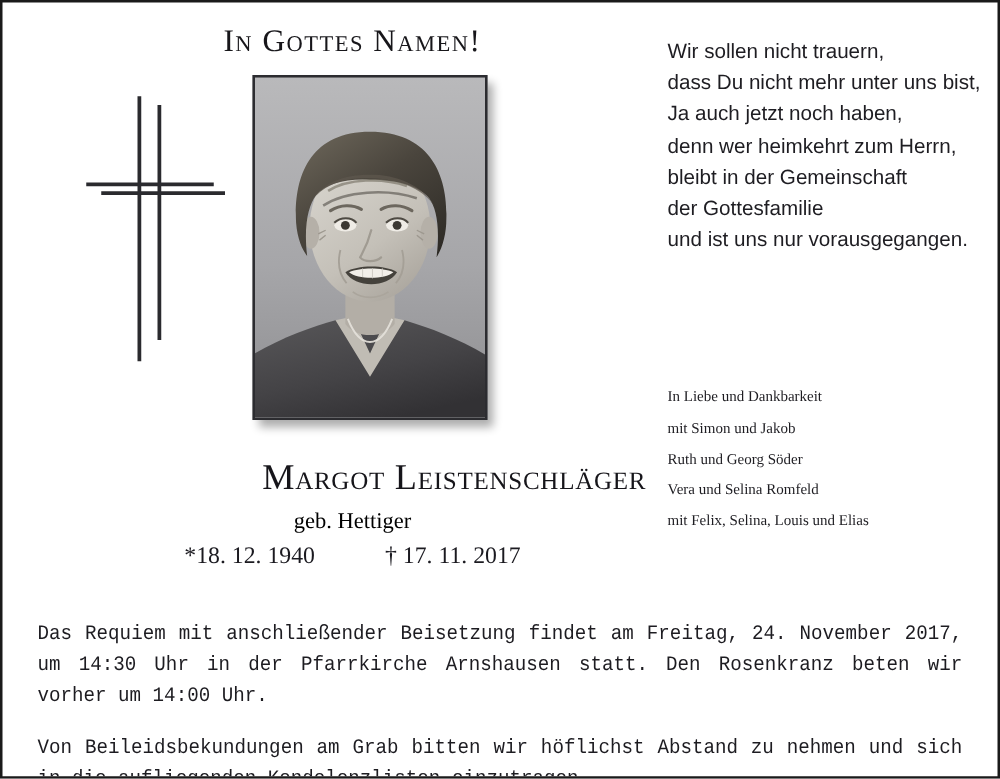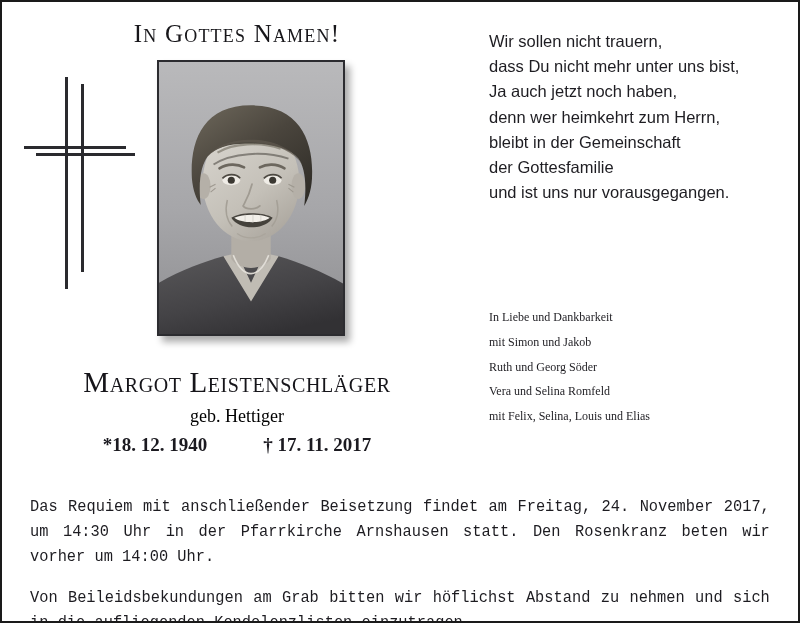--- a/index.html
+++ b/index.html
@@ -13,20 +13,21 @@
   }
 
   #notice-card {
     position: relative;
     width: 800px;
     height: 623px;
     box-sizing: border-box;
     background: #ffffff;
     border: 2px solid #1a1a1a;
     overflow: hidden;
+    padding-left: 45px;
   }
 
   
   .upper {
     position: relative;
     height: 470px;
   }
 
   
   .left-col {
@@ -83,21 +84,21 @@
     box-shadow: 5px 6px 7px rgba(0,0,0,0.33);
     overflow: hidden;
   }
   .photo-frame svg { display: block; width: 100%; height: 100%; }
 
   .deceased-name {
     position: absolute;
     left: 0;
     top: 364px;
     width: 470px;
-    text-align: center;
+    text-align: right;
     font-family: "Liberation Serif", serif;
     font-size: 29px;
     font-variant: small-caps;
     letter-spacing: 0.6px;
     color: #16151a;
     white-space: nowrap;
   }
   .maiden-name {
     position: absolute;
     left: 0;
@@ -112,21 +113,20 @@
     position: absolute;
     left: 0;
     top: 432px;
     width: 470px;
     display: flex;
     justify-content: center;
     gap: 56px;
     font-family: "Liberation Serif", serif;
     font-size: 19px;
     color: #1b1a20;
-    font-weight: bold;
   }
   .dates-row span { white-space: nowrap; }
 
   
   .right-col {
     position: absolute;
     left: 487px;
     top: 0;
     width: 300px;
     height: 470px;

